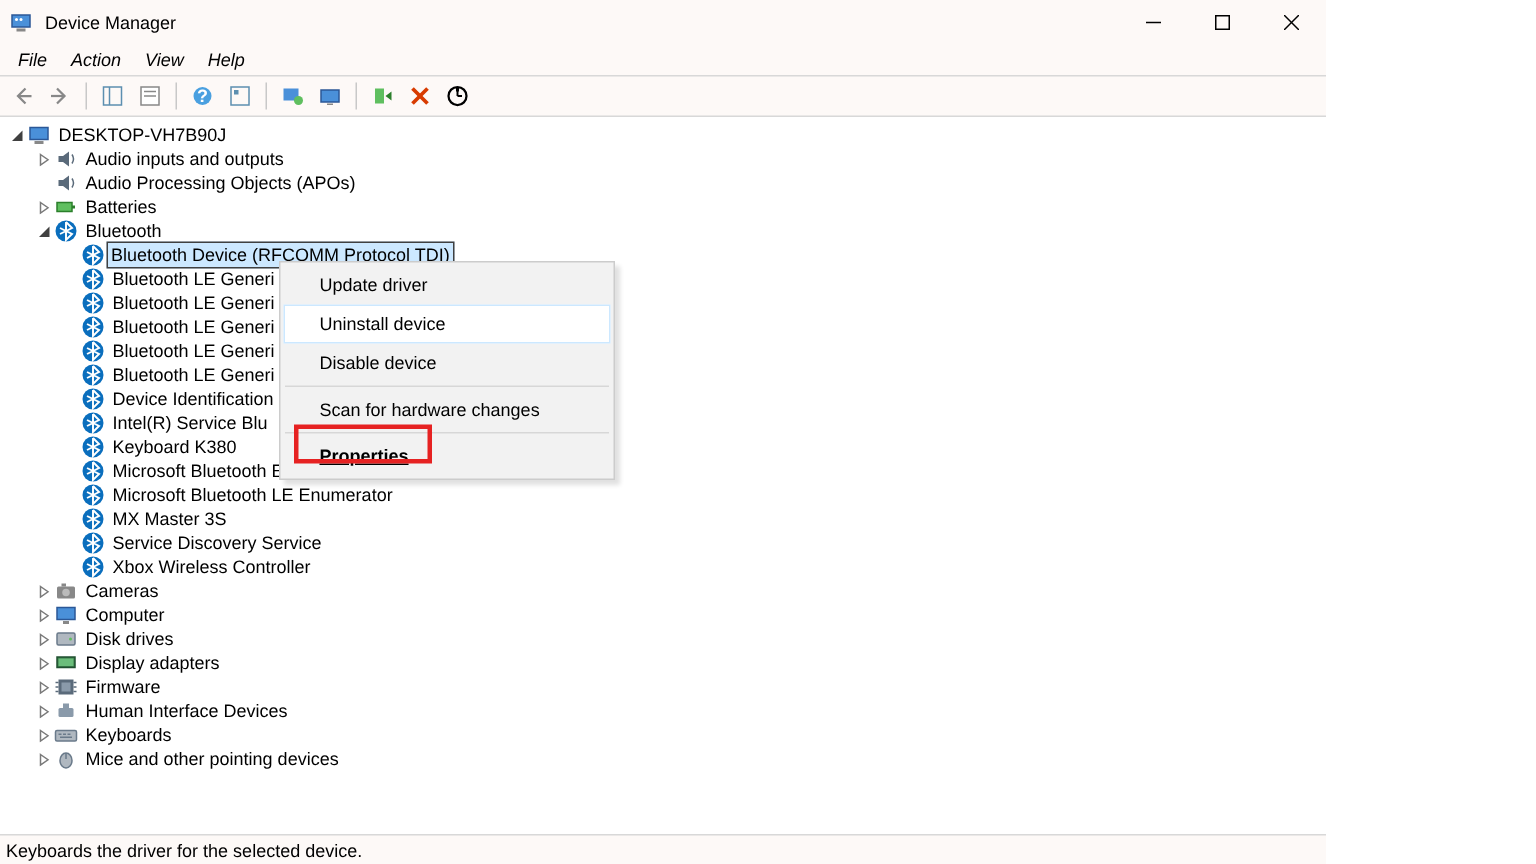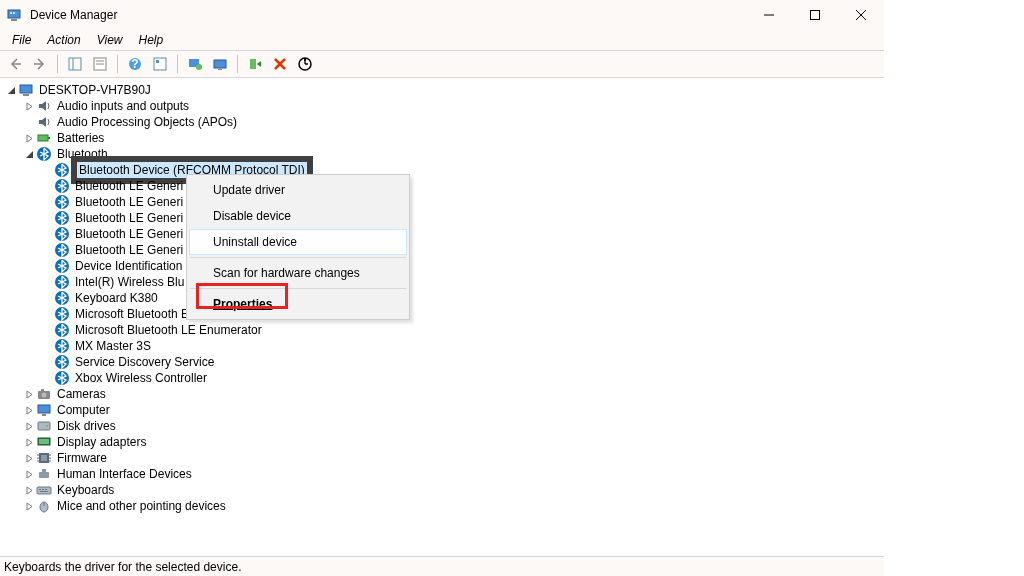--- a/index.html
+++ b/index.html
@@ -20,21 +20,21 @@
 
   
   .toolbar { height: 28px; border-top: 1px solid #d8d8d8; border-bottom: 1px solid #d8d8d8; display: flex; align-items: center; padding: 0 4px; gap: 3px; background: #fdf9f7; }
   .toolbar-sep { width: 1px; height: 18px; background: #c8c8c8; margin: 0 3px; }
   .tool-btn { width: 22px; height: 22px; display: flex; align-items: center; justify-content: center; border: 1px solid transparent; }
   .tool-btn svg { width: 16px; height: 16px; }
 
   
   .tree-area { flex: 1; background: #fff; overflow: auto; padding: 4px 0; position: relative; }
   .tree-row { display: flex; align-items: center; height: 16px; line-height: 16px; white-space: nowrap; }
-  .tree-row.selected .row-label { background: #cce8ff; border: 6px solid #404040; padding: 0 2px; margin-left: -3px; }
+  .tree-row.selected .row-label { background: #cce8ff; border: 1px solid #404040; padding: 0 2px; margin-left: -3px; }
   .expander { width: 14px; height: 14px; display: flex; align-items: center; justify-content: center; }
   .expander svg { width: 9px; height: 9px; }
   .row-icon { width: 16px; height: 16px; margin-right: 4px; display: flex; align-items: center; justify-content: center; }
   .row-label { font-size: 12px; color: #000; padding: 0 1px; }
   .spacer-0 { width: 4px; }
   .spacer-1 { width: 22px; }
   .spacer-2 { width: 40px; }
 
   
   .context-menu { position: absolute; left: 186px; top: 96px; width: 224px; background: #f2f2f2; border: 1px solid #cccccc; box-shadow: 3px 3px 3px rgba(0,0,0,0.12); padding: 2px; }
@@ -314,21 +314,21 @@
       </div>
       <div class="tree-row">
         <span class="spacer-2"></span>
         <span class="expander"></span>
         <span class="row-icon">
           <svg viewBox="0 0 16 16">
             <circle cx="8" cy="8" r="7" fill="#0a6ebd"></circle>
             <path d="M8 2 L8 14 L12 10 L4 6 M8 2 L12 6 L4 10" fill="none" stroke="#fff" stroke-width="1.3"></path>
           </svg>
         </span>
-        <span class="row-label">Intel(R) Wireless Blu</span>
+        <span class="row-label">Intel(R) Service Blu</span>
       </div>
       <div class="tree-row">
         <span class="spacer-2"></span>
         <span class="expander"></span>
         <span class="row-icon">
           <svg viewBox="0 0 16 16">
             <circle cx="8" cy="8" r="7" fill="#0a6ebd"></circle>
             <path d="M8 2 L8 14 L12 10 L4 6 M8 2 L12 6 L4 10" fill="none" stroke="#fff" stroke-width="1.3"></path>
           </svg>
         </span>
@@ -514,22 +514,22 @@
         <span class="row-icon">
           <svg viewBox="0 0 16 16">
             <ellipse cx="8" cy="9" rx="4" ry="5" fill="#b0b8c0" stroke="#6a7a8a"></ellipse>
             <line x1="8" y1="4" x2="8" y2="8" stroke="#6a7a8a"></line>
           </svg>
         </span>
         <span class="row-label">Mice and other pointing devices</span>
       </div>
       <div class="context-menu">
         <div class="cm-item">Update driver</div>
+        <div class="cm-item hovered">Uninstall device</div>
         <div class="cm-item">Disable device</div>
-        <div class="cm-item hovered">Uninstall device</div>
         <div class="cm-sep"></div>
         <div class="cm-item">Scan for hardware changes</div>
         <div class="cm-sep"></div>
         <div class="cm-item" style="font-weight: bold; text-decoration: underline;">Properties</div>
       </div>
       <div class="cm-highlight"></div>
     </div>
 
   <div class="statusbar">
     <span>Keyboards the driver for the selected device.</span>

